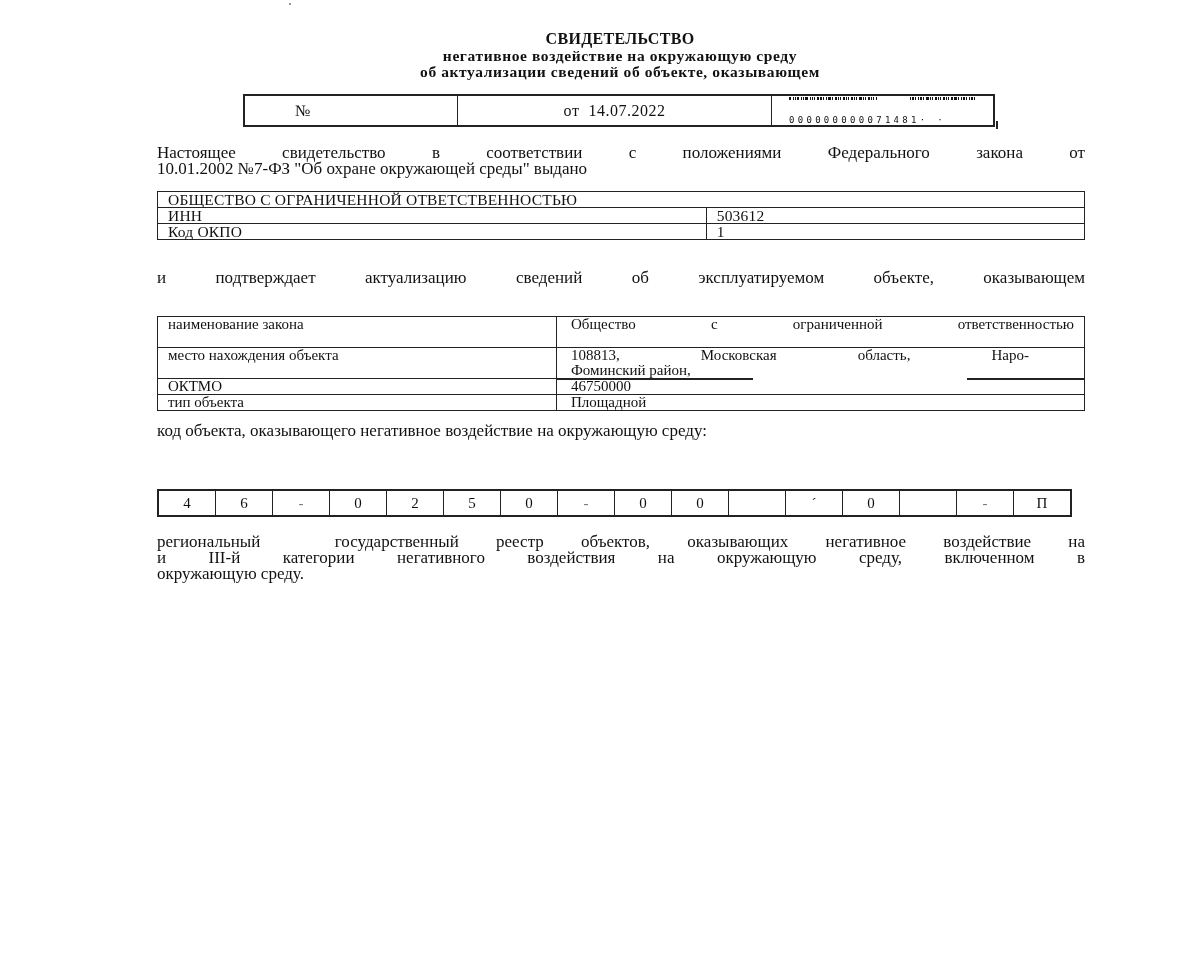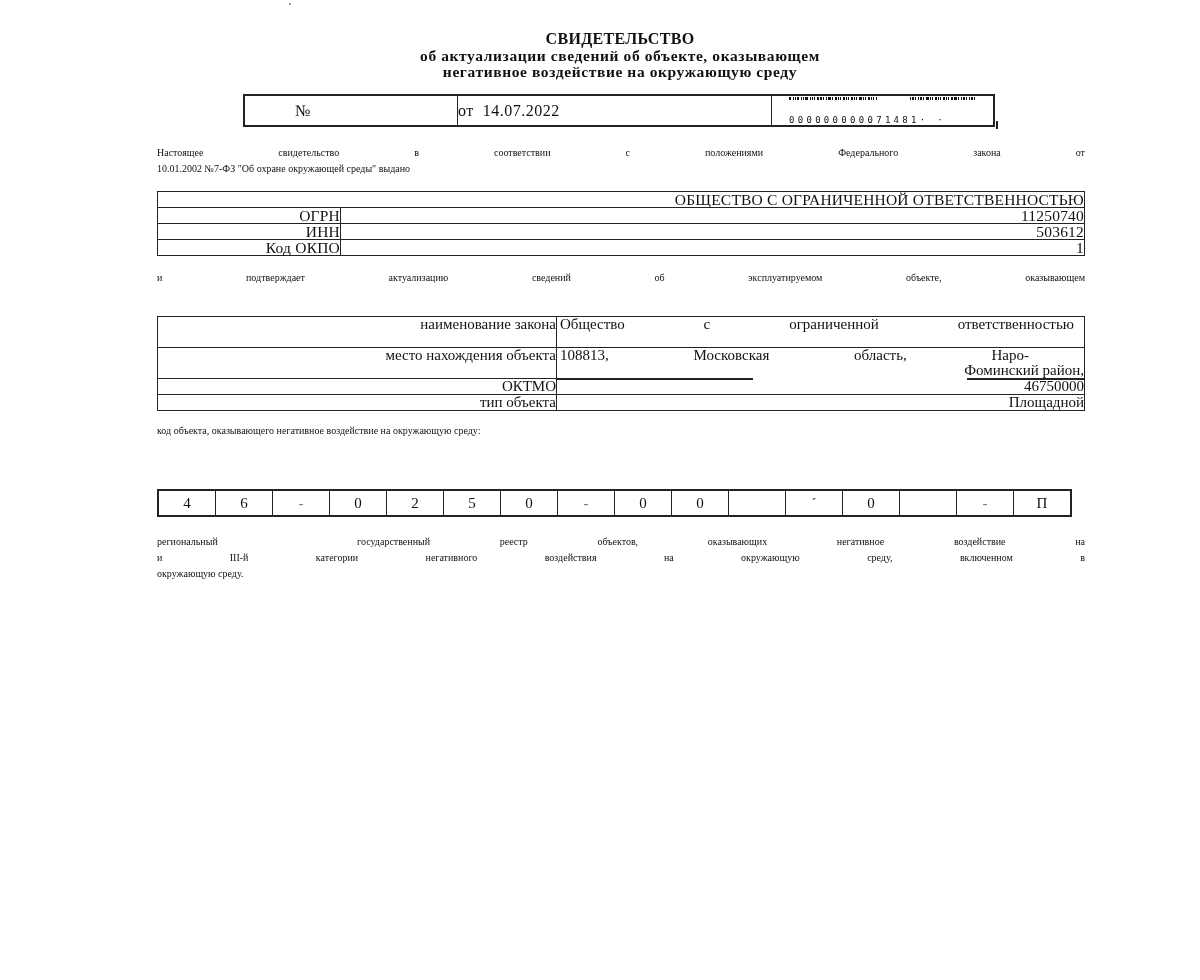--- a/index.html
+++ b/index.html
@@ -8,57 +8,57 @@
   .abs { position: absolute; }
   .speck { left: 289px; top: 3px; width: 2px; height: 2px; background: #999; }
 
   .title-block { left: 240px; top: 30px; width: 760px; text-align: center; font-weight: bold; }
   .title-main { font-size: 16px; letter-spacing: 0.3px; line-height: 18px; }
   .title-sub { font-size: 15.5px; line-height: 16px; letter-spacing: 0.6px; }
 
   .hdr-box { left: 243px; top: 94px; width: 752px; height: 33px; border: 2px solid #222; box-sizing: border-box; display: flex; }
   .hdr-cell { height: 100%; box-sizing: border-box; display: flex; align-items: center; font-size: 16px; }
   .hdr-no { width: 213px; border-right: 1.5px solid #222; padding-left: 50px; }
-  .hdr-date { width: 314px; border-right: 1.5px solid #222; letter-spacing: 0.5px; }
+  .hdr-date { width: 314px; border-right: 1.5px solid #222; justify-content: center; letter-spacing: 0.5px; }
   .hdr-bar { flex: 1; flex-direction: column; align-items: flex-start; padding: 1px 6px 0 17px; justify-content: flex-start; }
   .barcode { display: flex; height: 20px; align-items: stretch; }
   .barcode span { display: block; height: 100%; background: #111; margin-right: 1px; }
   .barcode .gap { background: transparent; }
   .barcode-num { font-family: "DejaVu Sans Mono", "Liberation Mono", monospace; font-size: 9px; letter-spacing: 3.3px; line-height: 9px; margin-top: 16px; }
   .hdr-corner { left: 996px; top: 121px; width: 2px; height: 8px; background: #222; }
 
-  .para { left: 157px; width: 928px; font-size: 10px; line-height: 16px; text-align: justify; text-align-last: left; }
+  .para { left: 157px; width: 928px; font-size: 17px; line-height: 16px; text-align: justify; text-align-last: left; }
   .para .just { text-align: justify; text-align-last: justify; display: block; }
 
   table.doc { position: absolute; border-collapse: collapse; font-size: 15px; }
-  table.doc td { border: 1.5px solid #222; padding: 0 0 0 10px; vertical-align: top; line-height: 15px; white-space: nowrap; text-align: right; }
+  table.doc td { border: 1.5px solid #222; padding: 0 0 0 10px; vertical-align: top; line-height: 15px; white-space: nowrap; }
   table.org { left: 157px; top: 191px; width: 928px; }
   table.org td { height: 15px; font-size: 15.5px; letter-spacing: 0.2px; }
   table.obj { left: 157px; top: 316px; width: 928px; }
   table.obj td { font-size: 15px; }
-  table.obj td.val { padding-left: 3px; }
+  table.obj td.val { padding-left: 14px; }
   .justify-line { display: flex; justify-content: space-between; padding-right: 10px; }
   .addr-cell { border-bottom: none !important; position: relative; }
   .addr-line-left { position: absolute; left: 0; bottom: -1px; width: 196px; height: 1.5px; background: #222; }
   .addr-line-right { position: absolute; right: 0; bottom: -1px; width: 117px; height: 1.5px; background: #222; }
 
   .code-box { left: 157px; top: 489px; width: 915px; height: 28px; border: 2px solid #222; box-sizing: border-box; display: flex; }
   .code-cell { flex: 1; border-right: 1.5px solid #222; display: flex; align-items: center; justify-content: center; font-size: 15px; box-sizing: border-box; }
   .code-cell:last-child { border-right: none; }
   .code-cell.dash { color: #777; }
 </style>
 </head>
 <body>
 
 <div class="abs speck"></div>
 
 <div class="abs title-block">
   <div class="title-main">СВИДЕТЕЛЬСТВО</div>
+  <div class="title-sub">негативное воздействие на окружающую среду</div>
   <div class="title-sub">об актуализации сведений об объекте, оказывающем</div>
-  <div class="title-sub">негативное воздействие на окружающую среду</div>
 </div>
 
 <div class="abs hdr-box">
   <div class="hdr-cell hdr-no">
     <span>№</span>
     <span></span>
   </div>
   <div class="hdr-cell hdr-date">
     <span>от</span>&nbsp;&nbsp;<span>14.07.2022</span>
   </div>
@@ -136,24 +136,20 @@
 
 <div class="abs para" style="top:145px;">
   <span class="just">Настоящее свидетельство в соответствии с положениями Федерального закона от</span>
   <span>10.01.2002 №7-ФЗ "Об охране окружающей среды" выдано</span>
 </div>
 
 <table class="doc org">
   <tbody>
       <tr>
     <td colspan="2">ОБЩЕСТВО С ОГРАНИЧЕННОЙ ОТВЕТСТВЕННОСТЬЮ</td>
-  </tr>
-  <tr>
-    <td style="width:172px">ОГРН</td>
-    <td>11250740</td>
   </tr>
   <tr>
     <td>ИНН</td>
     <td>503612</td>
   </tr>
   <tr>
     <td>Код ОКПО</td>
     <td>1</td>
   </tr>
 </tbody>

